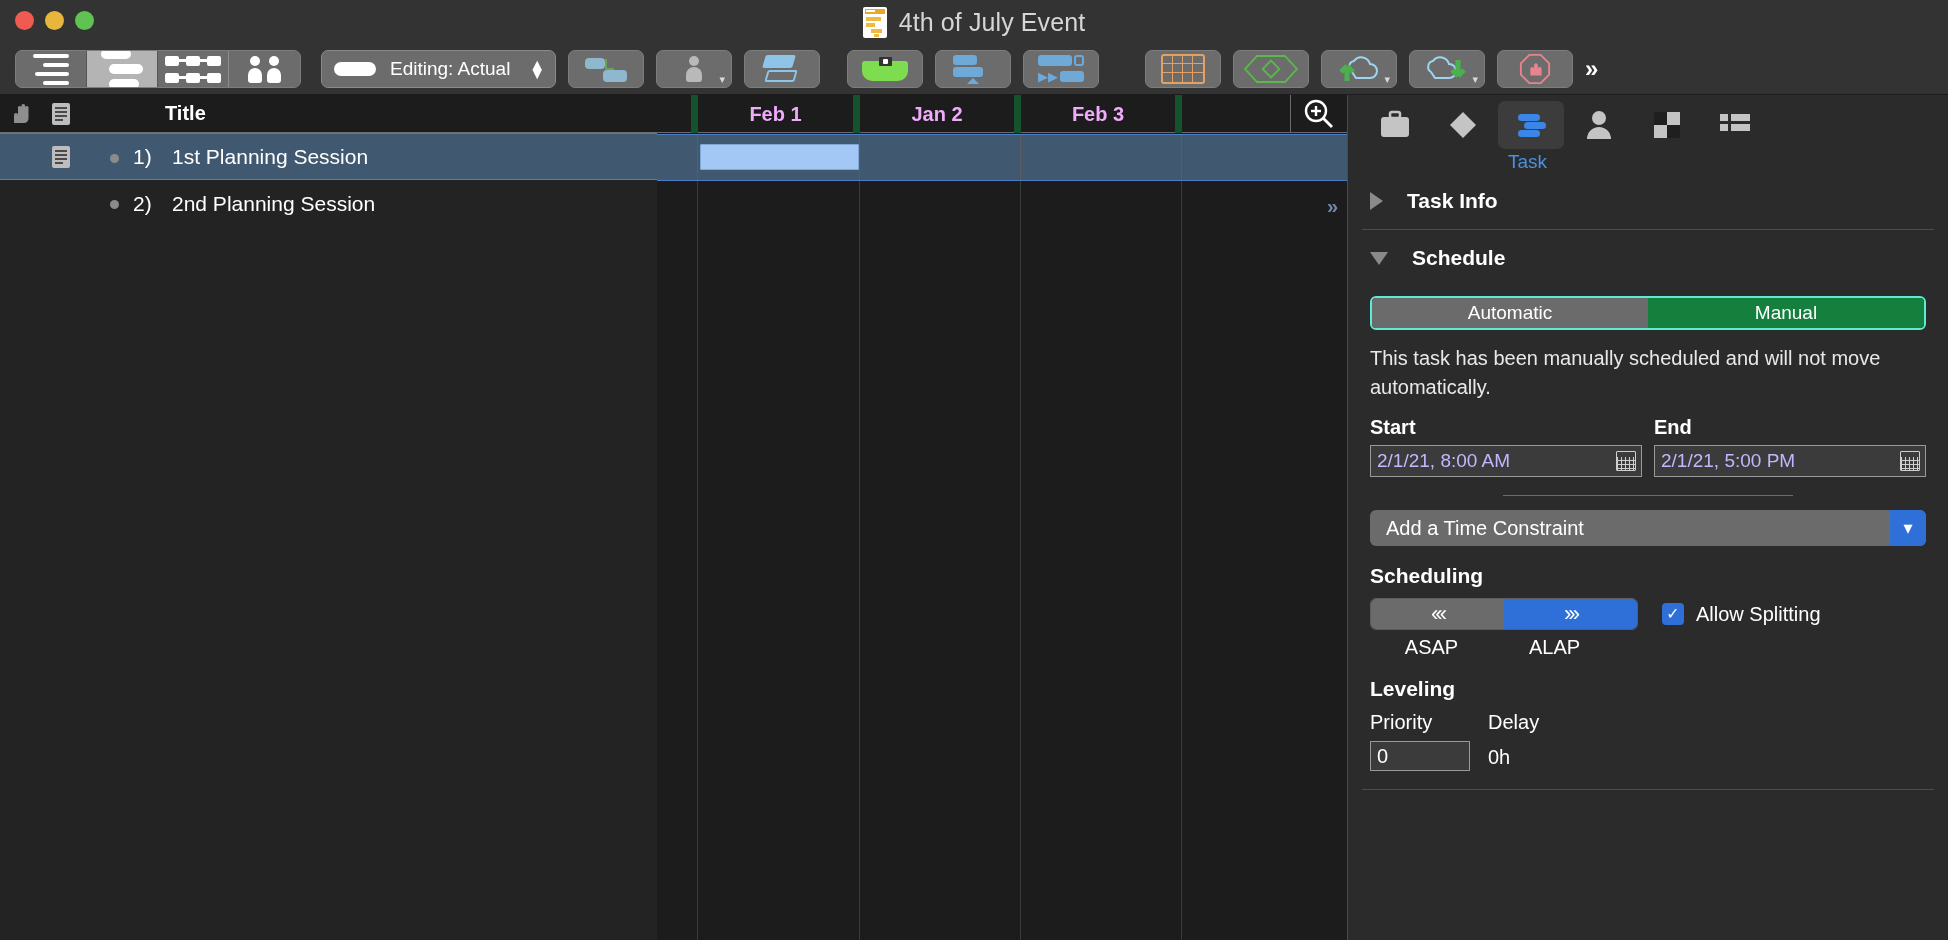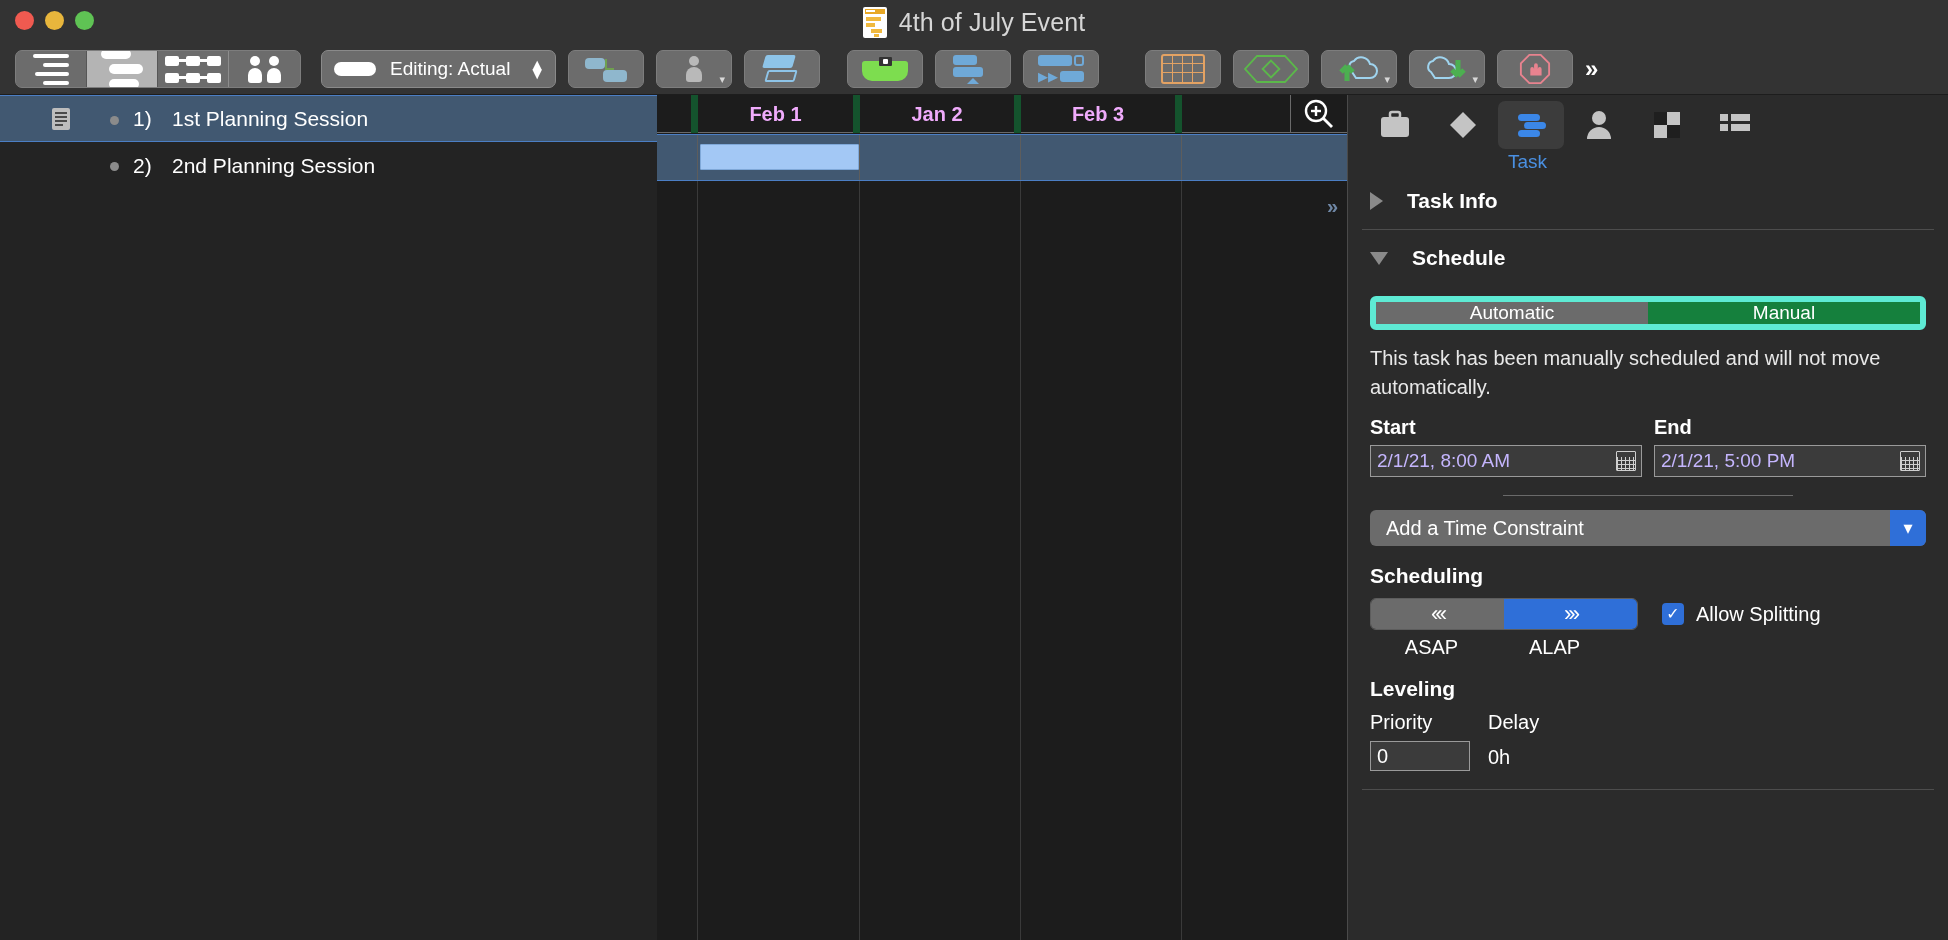--- a/index.html
+++ b/index.html
@@ -185,21 +185,21 @@
   .insp-tab.active { background:#3c3c3c; }
   .insp-tab-label { text-align:left; padding-left:160px; color:#4a90e2; font-size:19px; margin-top:-4px; }
 
   .sec-header { display:flex; align-items:center; gap:24px; padding:0 0 0 22px; height:56px; }
   .tri { width:0;height:0; }
   .tri.right { border-top:9px solid transparent; border-bottom:9px solid transparent; border-left:13px solid #8a8a8a; }
   .tri.down { border-left:9px solid transparent; border-right:9px solid transparent; border-top:13px solid #8a8a8a; }
   .sec-title { color:#ffffff; font-size:21px; font-weight:bold; }
   .divider { height:1px; background:#4d4d4d; margin:0 14px; }
 
-  .seg2 { margin:10px 22px 0 22px; height:34px; display:flex; border-radius:6px; overflow:hidden; border:6px solid #5eead4; }
+  .seg2 { margin:10px 22px 0 22px; height:34px; display:flex; border-radius:6px; overflow:hidden; border:2px solid #5eead4; }
   .seg2 > div { flex:1; display:flex; align-items:center; justify-content:center; font-size:19px; color:#fff; background:#6b6b6b; }
   .seg2 > div.on { background:#15803d; }
 
   .desc { color:#e8e8e8; font-size:20px; line-height:29px; padding:14px 22px 0 22px; }
 
   .fields { display:flex; padding:14px 22px 0 22px; gap:12px; }
   .field { flex:1; }
   .field .flabel { color:#ffffff; font-size:20px; font-weight:bold; margin-bottom:6px; }
   .finput { height:32px; background:#3b3b3b; border:1px solid #9a9a9a; display:flex; align-items:center;
             padding:0 6px; color:#c4b5fd; font-size:19px; position:relative; }
@@ -433,20 +433,36 @@
         </svg>
       </div>
     </div>
 
     <div class="dbl-chev">»</div>
   </div>
 
   <div class="content">
 
     <div class="outline">
+      <div class="outline-head">
+        <div class="hand-icon">
+          <svg width="28" height="24" viewBox="0 0 28 24">
+            <path d="M5 20 v-8 a2 2 0 0 1 4 0 v-8 a2 2 0 0 1 3.5 0 v7 v-9 a2 2 0 0 1 3.5 0 v9 v-7 a2 2 0 0 1 3.5 0 v11 q0 5 -5 5 z" fill="#8e8e8e"></path>
+          </svg>
+        </div>
+        <div class="note-col-icon">
+          <div class="note-glyph">
+              <i></i>
+              <i></i>
+              <i></i>
+              <i></i>
+            </div>
+        </div>
+        <div class="col-title">Title</div>
+      </div>
 
       <div class="task-row selected">
         <div class="row-note">
           <div class="note-glyph">
               <i></i>
               <i></i>
               <i></i>
               <i></i>
             </div>
         </div>

